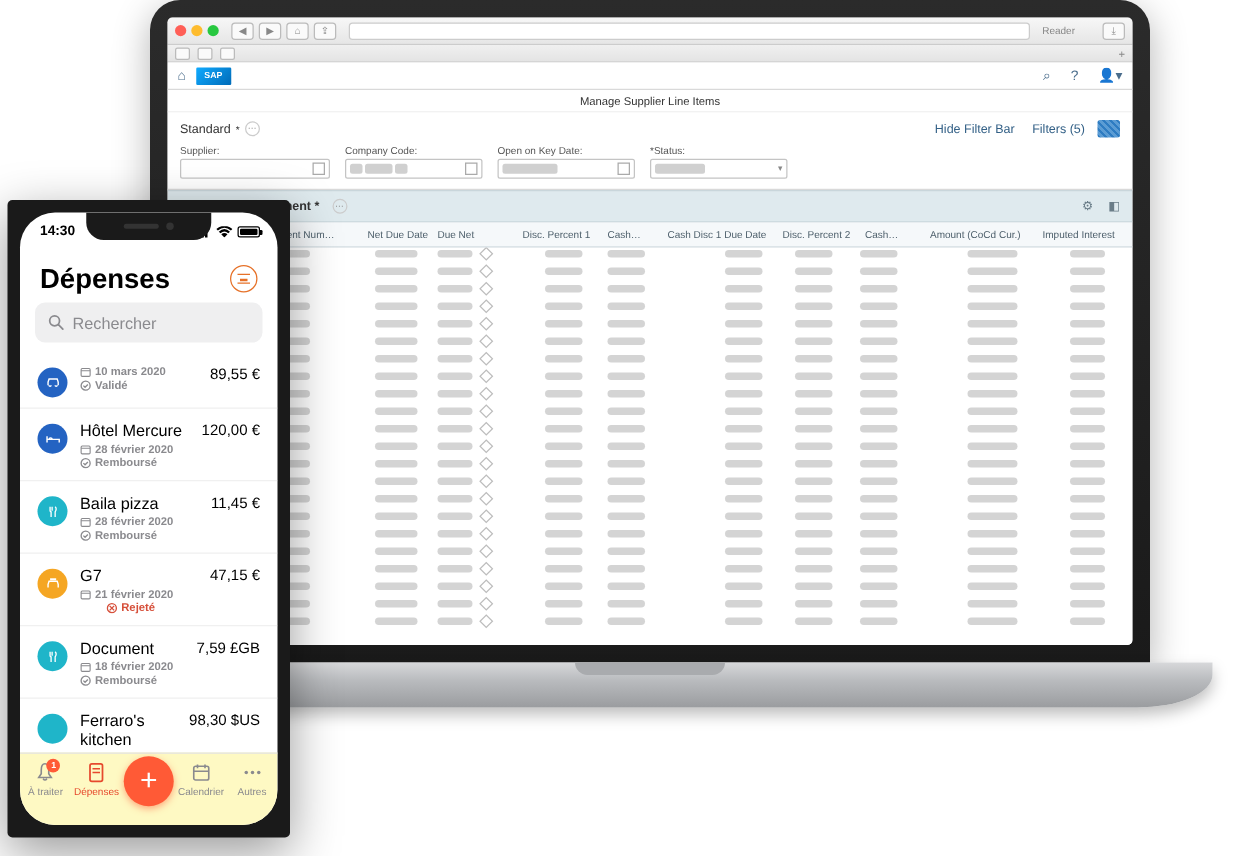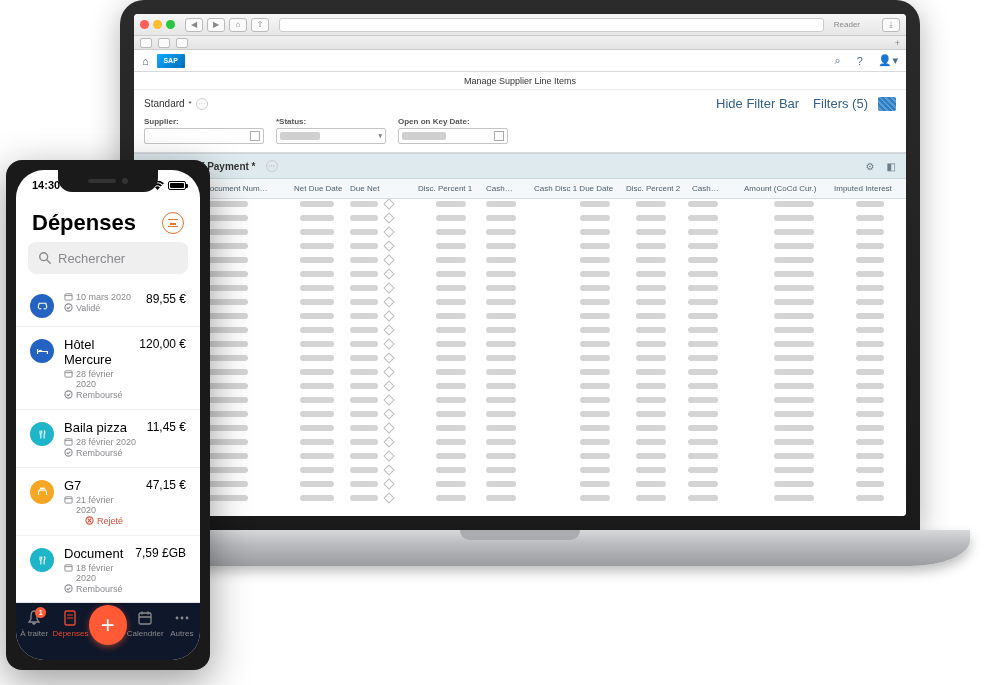--- a/index.html
+++ b/index.html
@@ -33,25 +33,25 @@
 
 .sap-title{height:18px;background:#fff;display:flex;align-items:center;justify-content:center;font-size:9px;color:#333;border-bottom:1px solid #eee;}
 
 
 .filter-area{background:#fff;padding:6px 10px 8px;border-bottom:1px solid #d9d9d9;}
 .filter-top{display:flex;align-items:center;gap:4px;margin-bottom:6px;}
 .filter-std{font-size:10px;color:#333;}
 .star{font-size:8px;color:#333;}
 .share{width:12px;height:12px;border:1px solid #ccc;border-radius:50%;display:flex;align-items:center;justify-content:center;font-size:7px;color:#888;}
 .filter-top .sp{flex:1;}
-.filter-link{font-size:13px;color:#346187;margin-left:10px;}
+.filter-link{font-size:10px;color:#346187;margin-left:10px;}
 .filter-btn{width:18px;height:14px;background:repeating-linear-gradient(45deg,#2e7cc2,#2e7cc2 2px,#5b9cd4 2px,#5b9cd4 4px);border-radius:2px;margin-left:6px;}
 
 .filter-row{display:flex;gap:12px;}
-.filter-grp{display:flex;flex-direction:column;gap:2px;font-weight:bold;}
+.filter-grp{display:flex;flex-direction:column;gap:2px;}
 .filter-lbl{font-size:8px;color:#555;}
 .filter-inp{height:16px;min-width:100px;border:1px solid #c4c4c4;border-radius:2px;background:#fff;display:flex;align-items:center;padding:0 3px;gap:2px;justify-content:space-between;}
 .filter-inp .token{height:8px;background:#d0d0d0;border-radius:2px;}
 .filter-inp .caret{font-size:7px;color:#888;}
 .filter-inp .box{width:10px;height:10px;border:1px solid #aaa;margin-left:2px;}
 
 
 .section-band{height:26px;background:#dfeaee;display:flex;align-items:center;padding:0 10px;gap:6px;border-top:1px solid #c9d6db;border-bottom:1px solid #c9d6db;}
 .chev{font-size:9px;color:#4a6d8c;}
 .section-title{font-size:10px;color:#333;font-weight:600;}
@@ -71,21 +71,21 @@
 .cell.d{left:296px;width:30px;}
 .cell.e{left:346px;width:30px;}
 .cell.f{left:440px;width:30px;}
 .cell.g{left:496px;width:30px;}
 .cell.h{left:548px;width:30px;}
 .cell.i{left:634px;width:40px;}
 .cell.j{left:716px;width:28px;}
 .diamond{position:absolute;left:245px;width:8px;height:8px;border:1px solid #bdbdbd;transform:rotate(45deg);top:-1px;}
 
 
-.phone{position:absolute;left:6px;top:160px;width:204px;height:510px;background:#1a1a1a;border-radius:16px;padding:10px;box-shadow:0 12px 40px rgba(0,0,0,.4);z-index:10;}
+.phone{position:absolute;left:6px;top:160px;width:226px;height:510px;background:#1a1a1a;border-radius:4px;padding:10px;box-shadow:0 12px 40px rgba(0,0,0,.4);z-index:10;}
 .phone-inner{width:100%;height:100%;background:#fff;border-radius:28px;overflow:hidden;position:relative;display:flex;flex-direction:column;}
 .notch{position:absolute;top:0;left:50%;transform:translateX(-50%);width:100px;height:22px;background:#1a1a1a;border-radius:0 0 14px 14px;z-index:2;display:flex;align-items:center;justify-content:center;gap:6px;}
 .notch-dot{width:6px;height:6px;background:#333;border-radius:50%;}
 .notch-bar{width:28px;height:4px;background:#333;border-radius:2px;}
 
 .status{height:30px;display:flex;align-items:center;justify-content:space-between;padding:0 14px 0 16px;font-size:11px;font-weight:600;color:#000;}
 .stat-r{display:flex;gap:4px;align-items:center;}
 .sig{width:14px;height:9px;display:flex;align-items:flex-end;gap:1px;}
 .sig i{width:2px;background:#000;}
 .sig i:nth-child(1){height:3px}.sig i:nth-child(2){height:5px}.sig i:nth-child(3){height:7px}.sig i:nth-child(4){height:9px}
@@ -103,26 +103,26 @@
 .search svg{width:14px;height:14px;}
 
 .list{flex:1;overflow:hidden;}
 .item{display:flex;padding:10px 14px 8px;border-bottom:1px solid #f0f0f0;gap:10px;}
 .ico-c{width:24px;height:24px;border-radius:50%;display:flex;align-items:center;justify-content:center;color:#fff;flex-shrink:0;margin-top:2px;}
 .ico-c.blue{background:#2463c2;}
 .ico-c.orange{background:#f5a623;}
 .ico-c.teal{background:#1fb5c9;}
 .item-main{flex:1;min-width:0;}
 .item-title{font-size:13px;font-weight:500;color:#000;margin-bottom:2px;}
-.item-meta{font-size:9px;color:#8a8a8e;display:flex;align-items:flex-start;gap:3px;margin-bottom:1px;}
+.item-meta{font-size:9px;color:#8a8a8e;display:flex;align-items:flex-end;gap:3px;margin-bottom:1px;font-weight:bold;}
 .item-meta.rej{color:#d64f3a;padding-left:21px;}
 .meta-ico{width:9px;height:9px;display:inline-flex;align-items:center;justify-content:center;}
 .item-amt{font-size:12px;font-weight:500;color:#000;white-space:nowrap;}
 
-.tabbar{height:58px;border-top:1px solid #e2e2e2;display:flex;align-items:flex-start;justify-content:space-around;padding-top:6px;background:#0f172a;position:relative;}
+.tabbar{height:58px;border-top:1px solid #e2e2e2;display:flex;align-items:flex-start;justify-content:space-around;padding-top:6px;background:#fef9c3;position:relative;}
 .tab{display:flex;flex-direction:column;align-items:center;gap:2px;font-size:8px;color:#8a8a8e;width:38px;}
 .tab.active{color:#e6492d;}
 .tab-ico{width:20px;height:18px;display:flex;align-items:center;justify-content:center;position:relative;}
 .add-btn{width:40px;height:40px;background:#ff5a36;border-radius:50%;display:flex;align-items:center;justify-content:center;color:#fff;font-size:24px;font-weight:300;box-shadow:0 2px 6px rgba(255,90,54,.5);margin-top:-4px;}
 .badge{position:absolute;top:-2px;right:-2px;width:11px;height:11px;background:#ff5a36;border-radius:50%;color:#fff;font-size:7px;display:flex;align-items:center;justify-content:center;font-weight:600;}
 </style>
 </head>
 <body>
 
 <div class="laptop">
@@ -175,31 +175,42 @@
         </div>
         <div class="filter-row">
           <div class="filter-grp">
             <span class="filter-lbl">Supplier:</span>
             <div class="filter-inp" style="width:120px">
                 <span></span>
                 <span class="box"></span>
               </div>
           </div>
           <div class="filter-grp">
-            <span class="filter-lbl">*Status:</span>
+            <span class="filter-lbl">Company Code:</span>
             <div class="filter-inp" style="width:110px">
-                <span class="token" style="width:40px"></span>
-                <span class="caret">▾</span>
+                <span style="display:flex;gap:2px">
+                  <span class="token" style="width:10px"></span>
+                  <span class="token" style="width:22px"></span>
+                  <span class="token" style="width:10px"></span>
+                </span>
+                <span class="box"></span>
               </div>
           </div>
           <div class="filter-grp">
             <span class="filter-lbl">Open on Key Date:</span>
             <div class="filter-inp" style="width:110px">
                 <span class="token" style="width:44px"></span>
                 <span class="box"></span>
+              </div>
+          </div>
+          <div class="filter-grp">
+            <span class="filter-lbl">*Status:</span>
+            <div class="filter-inp" style="width:110px">
+                <span class="token" style="width:40px"></span>
+                <span class="caret">▾</span>
               </div>
           </div>
         </div>
       </div>
 
       <div class="section-band">
         <span class="chev">▾</span>
         <span class="section-title"><span>– Terms of Payment</span> <span>*</span></span>
         <span class="share" style="margin-left:4px">⋯</span>
         <div class="sp"></div>

